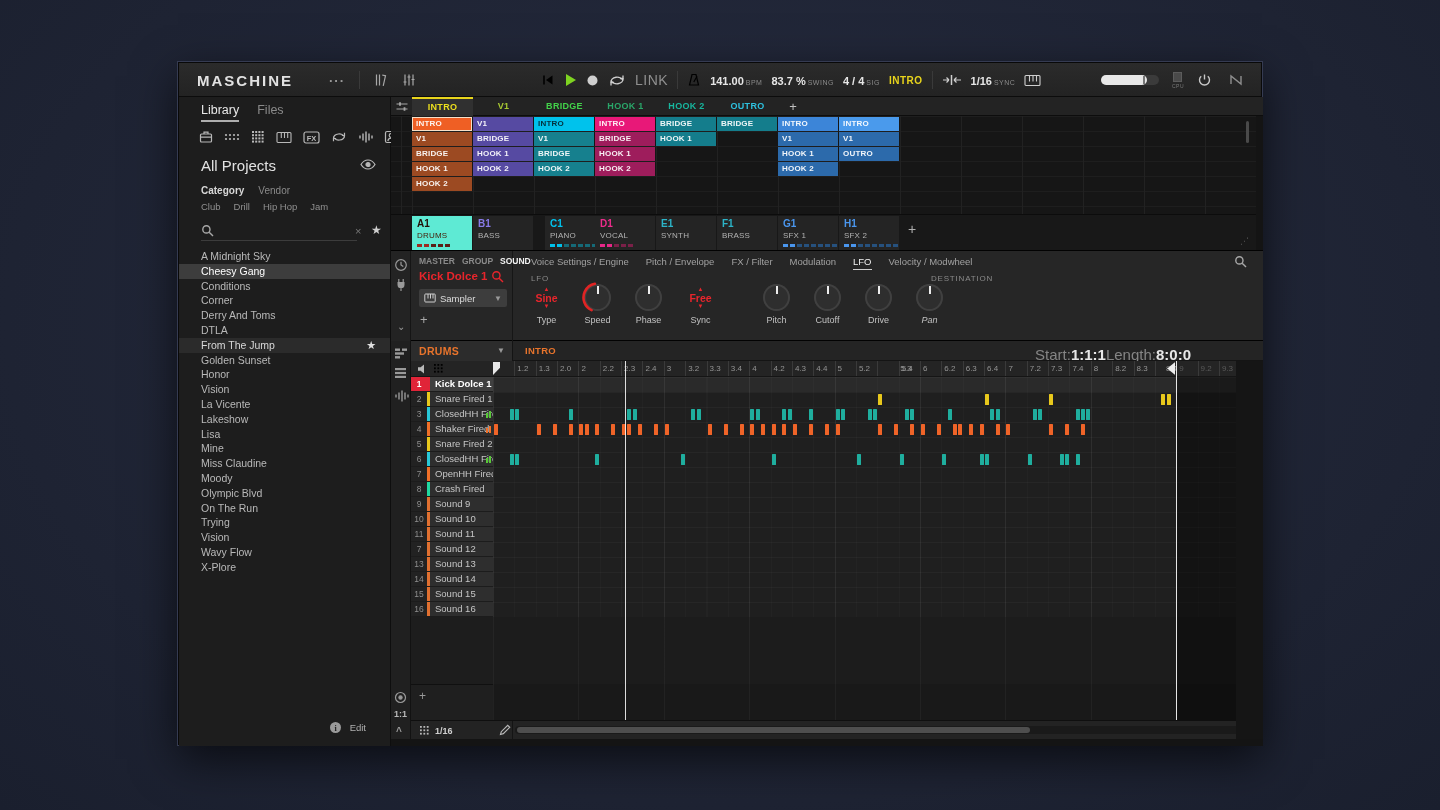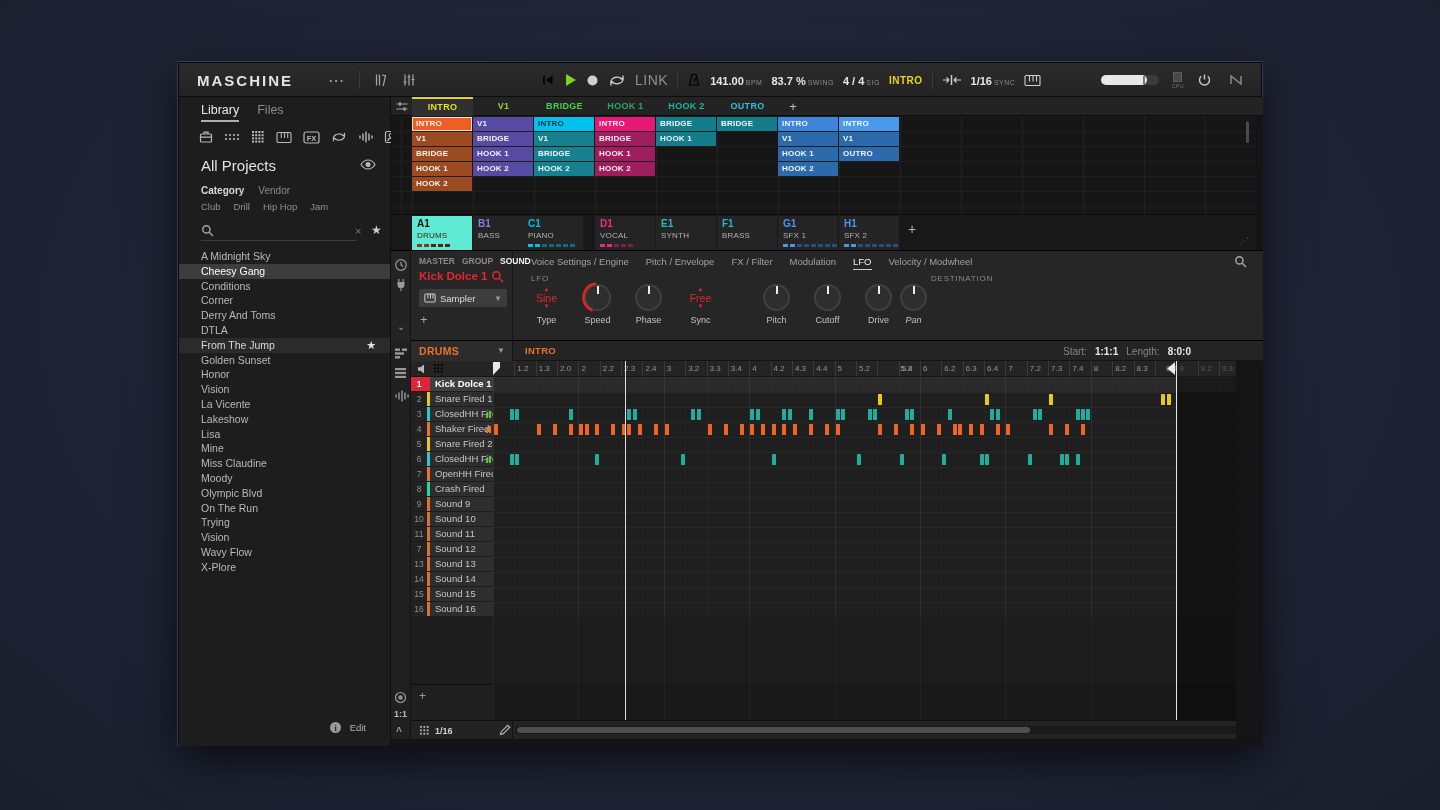--- a/index.html
+++ b/index.html
@@ -92,33 +92,33 @@
 .plugtabs .pt-on{color:#f0f0f0;border-bottom:1px solid #cfcfcf;padding-bottom:2px}
 .plug-mag{position:absolute;right:16px;top:4px;color:#a8a8a8}
 .sec-lbl{position:absolute;top:23px;font-size:8px;color:#8a8a8a;letter-spacing:.8px}
 .pctl{position:absolute;top:33px;width:51px;text-align:center}
 .pctl .plbl{margin-top:4px;font-size:9px;color:#c2c2c2}
 .knob{position:relative;width:27px;height:27px;margin:0 auto;border-radius:50%;background:#2e2e2e;box-shadow:inset 0 0 0 2px #404040}
 .knob .ptr{position:absolute;left:50%;top:2px;width:2px;height:8px;background:#ececec;transform:translateX(-50%)}
 .knob svg.arc{position:absolute;left:-3px;top:-3px}
 .psel{height:27px;display:flex;flex-direction:column;align-items:center;justify-content:center;color:#e8252c}
 .psel .ar{font-size:6px;line-height:5px}
-.psel .pv{font-size:10.5px;font-weight:normal;line-height:12px}
+.psel .pv{font-size:10.5px;font-weight:bold;line-height:12px}
 
 .editor{position:absolute;left:0;top:244px;width:872px;height:398px;background:#141414}
 .ed-strip{position:absolute;left:0;top:0;width:20px;height:398px;background:#202020;border-right:1px solid #121212;color:#9a9a9a}
 .ed-strip .ic{position:absolute;left:3px}
 .ed-zoom11{position:absolute;left:3px;top:368px;font-size:9px;color:#b8b8b8;font-weight:bold}
 .ed-chup{position:absolute;left:5px;top:385px;font-size:10px;color:#9a9a9a;font-weight:bold}
 .ed-head{position:absolute;left:20px;top:0;width:852px;height:20px;background:#242424;border-bottom:1px solid #141414}
 .ed-grp{position:absolute;left:0;top:0;width:102px;height:20px;background:#2c2c2c;border-right:1px solid #141414}
 .ed-grp .gn{position:absolute;left:8px;top:4px;font-size:10.5px;font-weight:bold;color:#e8742c;letter-spacing:.3px}
 .ed-grp .ar{position:absolute;right:7px;top:5px;color:#999;font-size:8px}
 .ed-pat{position:absolute;left:114px;top:4px;font-size:9.5px;font-weight:bold;color:#e8742c;letter-spacing:.3px}
-.ed-sl{position:absolute;right:72px;top:5px;font-size:10px;color:#858585;display:flex;gap:8px}
+.ed-sl{position:absolute;right:72px;top:5px;font-size:15px;color:#858585;display:flex;gap:0}
 .ed-sl b{color:#e8e8e8}
 .ruler{position:absolute;left:102px;top:20px;width:743px;height:16px;background:#242424;border-bottom:1px solid #151515;overflow:hidden}
 .rtick{position:absolute;top:0;width:1px;height:16px;background:#3a3a3a}
 .rlab{position:absolute;top:3px;font-size:8px;color:#949494}
 .rlab.dim{color:#5a5a5a}
 .startflag{position:absolute;left:0;top:1px;width:7px;height:13px;background:#e8e8e8;clip-path:polygon(0 0,100% 0,100% 45%,0 100%)}
 .endmark{position:absolute;top:1px;width:8px;height:13px;background:#ececec;clip-path:polygon(100% 0,100% 100%,0 50%)}
 .tracklist{position:absolute;left:20px;top:36px;width:82px}
 .trow{position:relative;height:15px;background:#2a2a2a;border-bottom:1px solid #1c1c1c;display:flex;align-items:stretch}
 .trow .tnum{width:16px;background:#222;color:#8f8f8f;font-size:8.5px;text-align:center;line-height:14px}
@@ -439,21 +439,21 @@
               <i style="background: rgb(156, 44, 32);"></i>
               <i style="background: rgb(90, 32, 24);"></i>
               <i style="background: rgb(90, 32, 24);"></i>
               <i style="background: rgb(90, 32, 24);"></i>
             </div>
           </div>
           <div class="gcell" style="left: 82px;">
             <span class="gid" style="color: rgb(136, 122, 232);">B1</span>
             <span class="gname">BASS</span>
           </div>
-          <div class="gcell" style="left: 132px;">
+          <div class="gcell" style="left: 154px;">
             <span class="gid" style="color: rgb(0, 194, 236);">C1</span>
             <span class="gname">PIANO</span>
             <div class="gdots">
               <i style="background: rgb(0, 194, 236);"></i>
               <i style="background: rgb(0, 194, 236);"></i>
               <i style="background: rgb(21, 106, 120);"></i>
               <i style="background: rgb(21, 106, 120);"></i>
               <i style="background: rgb(21, 106, 120);"></i>
               <i style="background: rgb(21, 106, 120);"></i>
               <i style="background: rgb(21, 106, 120);"></i>
@@ -610,21 +610,21 @@
                   <span class="ptr"></span>
                 </div>
                 <div class="plbl">Cutoff</div>
               </div>
               <div class="pctl" style="left: 340px;">
                 <div class="knob">
                   <span class="ptr"></span>
                 </div>
                 <div class="plbl">Drive</div>
               </div>
-              <div class="pctl" style="left: 375px; font-style: italic;">
+              <div class="pctl" style="left: 391px; font-style: italic;">
                 <div class="knob">
                   <span class="ptr"></span>
                 </div>
                 <div class="plbl">Pan</div>
               </div>
             </div>
       </div>
     </div>
 
     <div class="editor">

